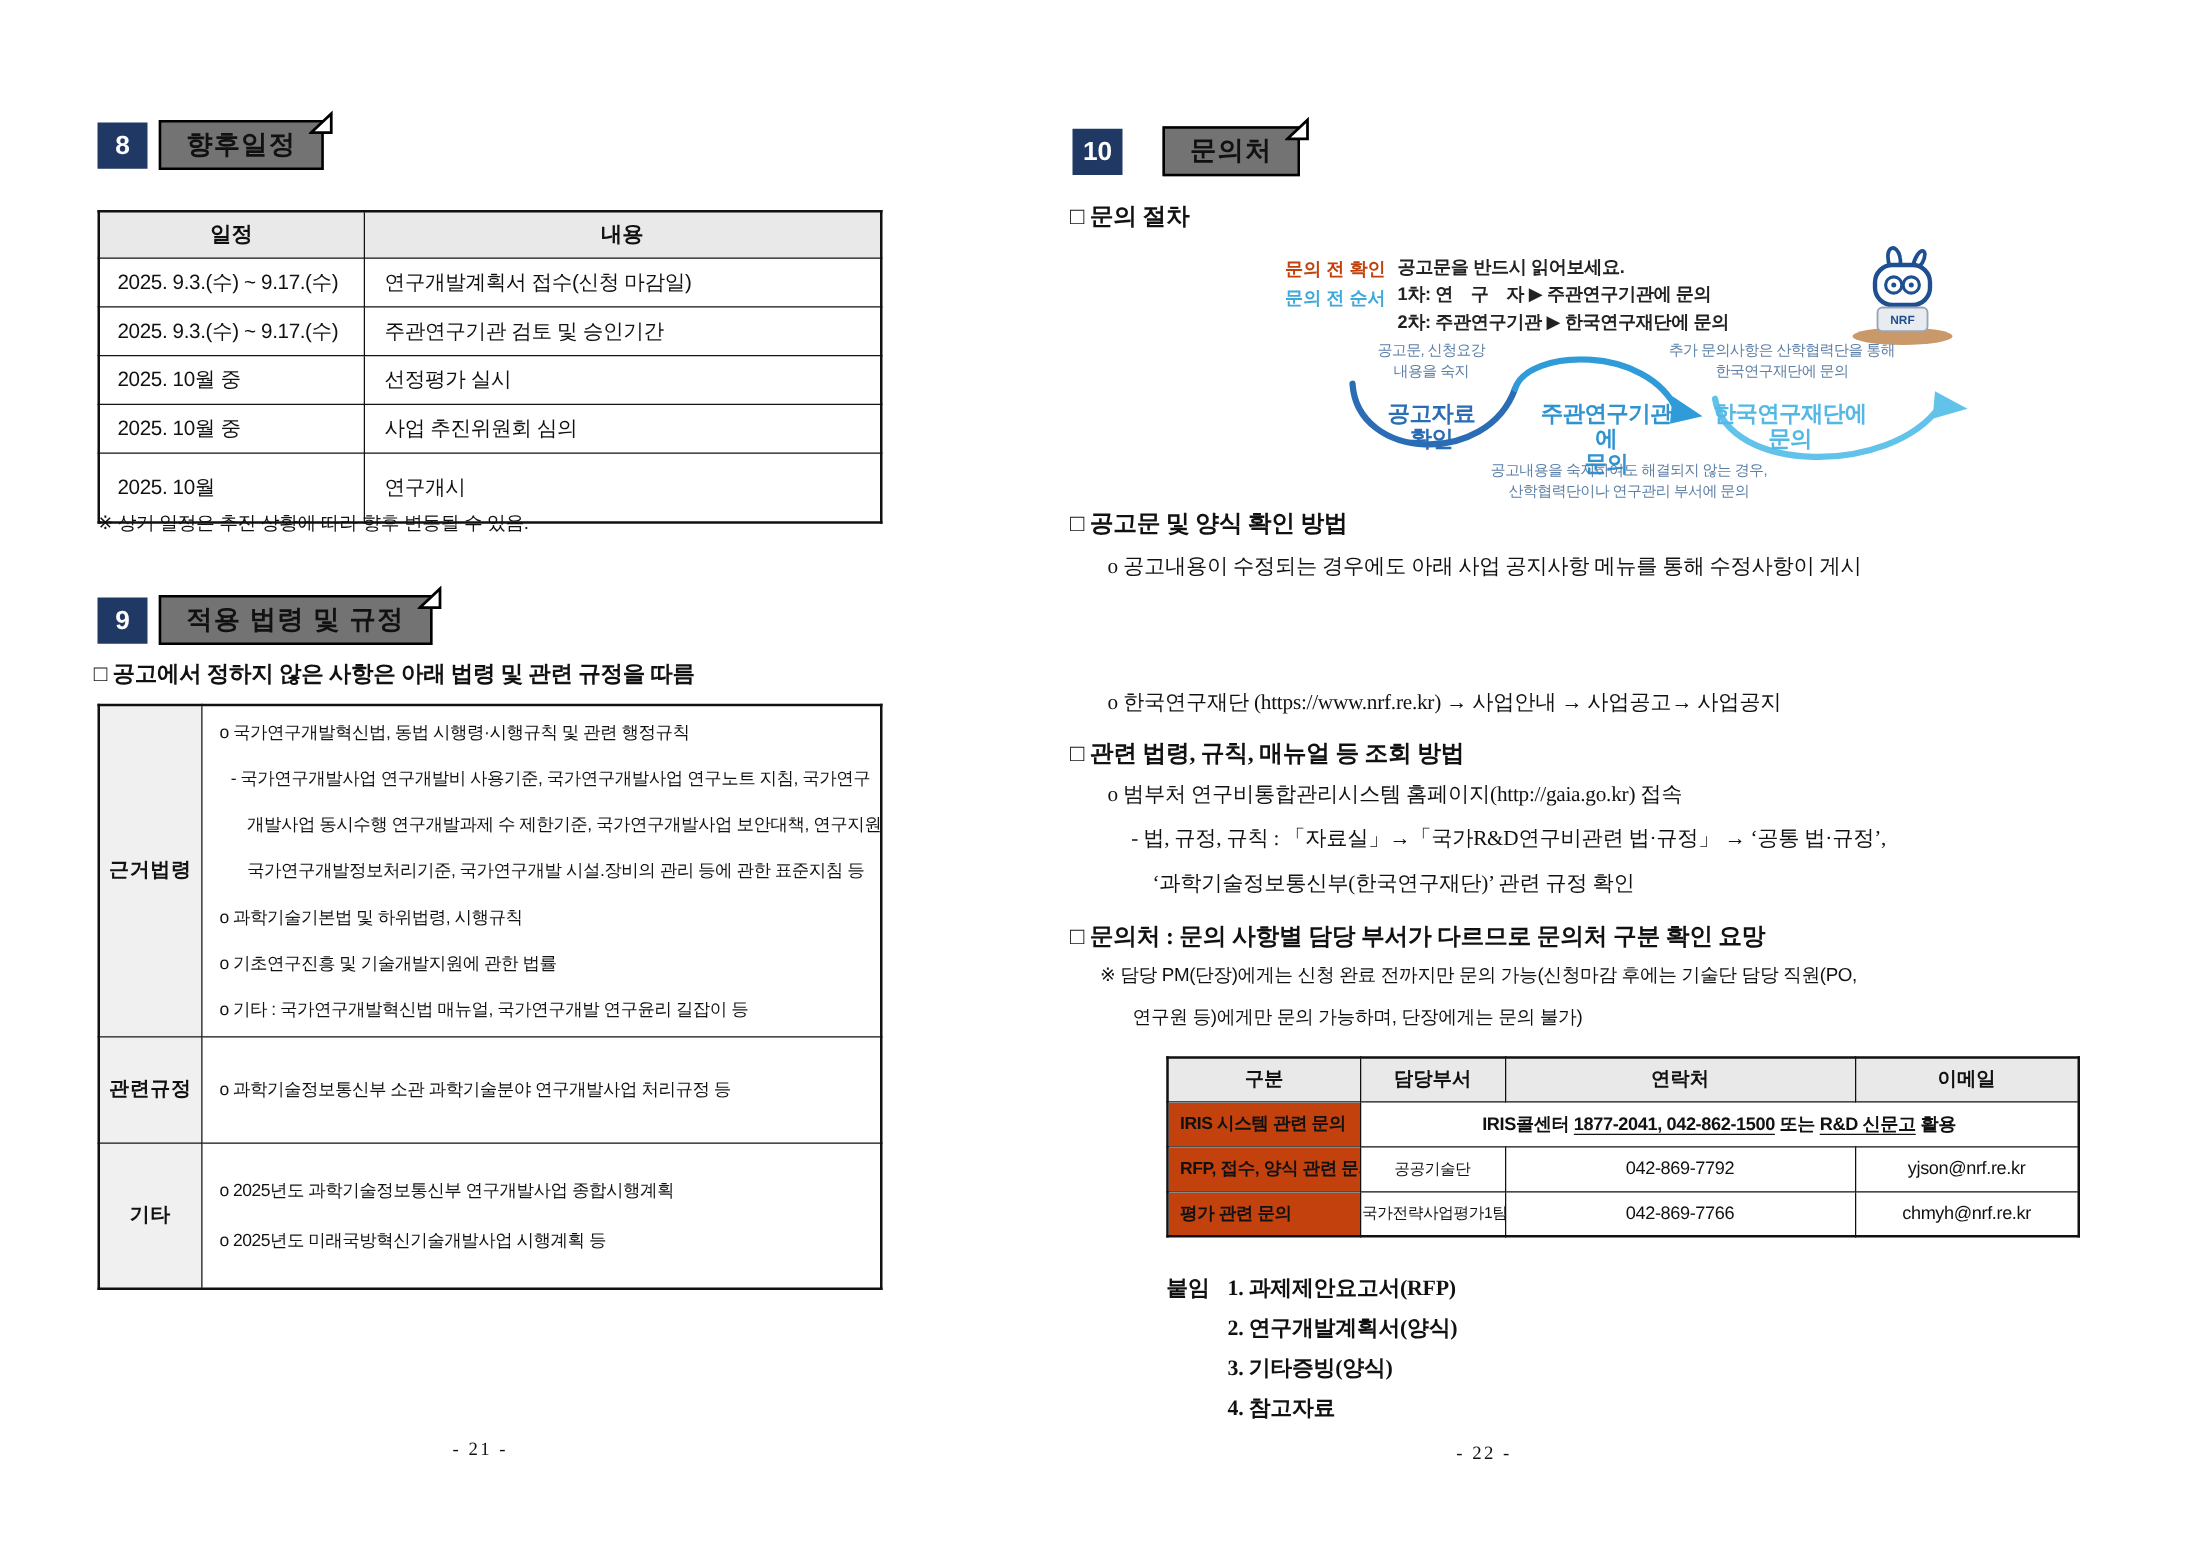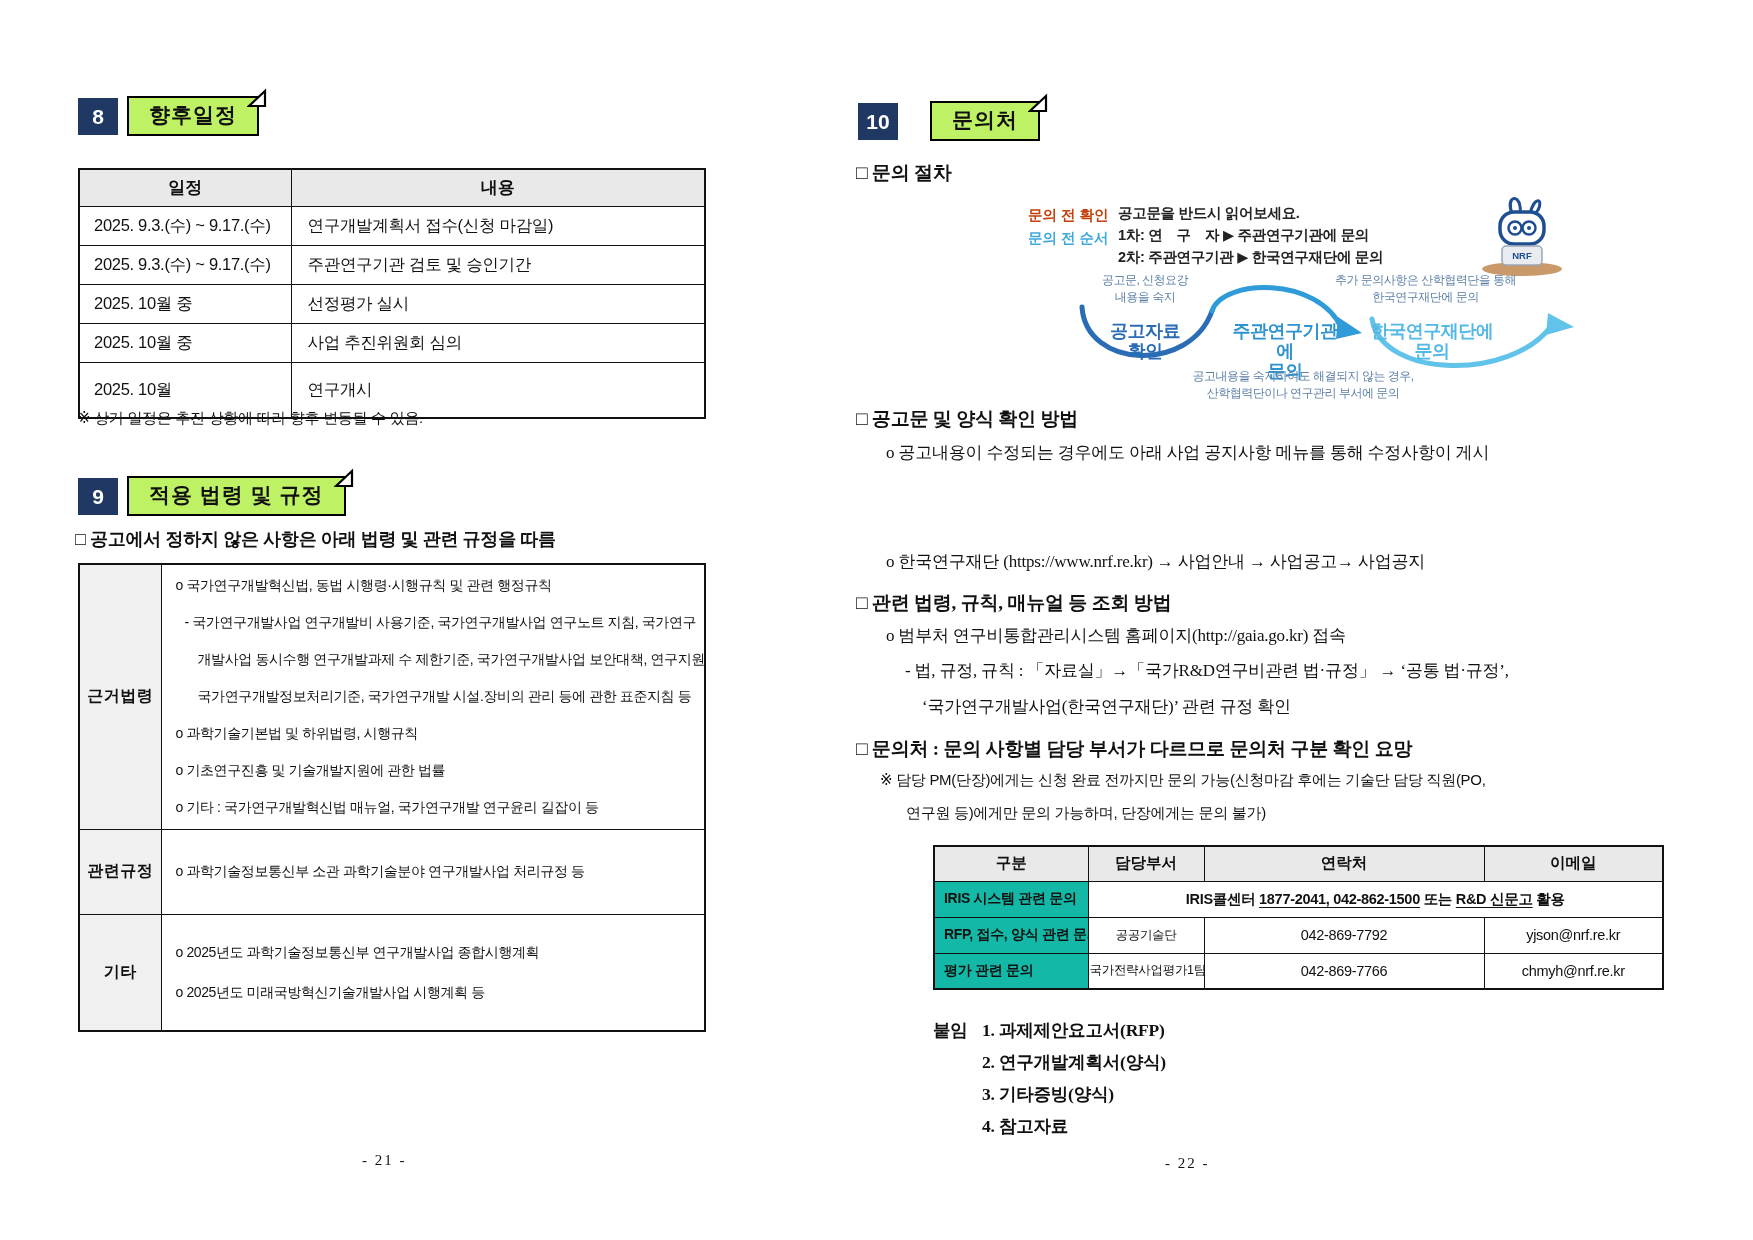--- a/index.html
+++ b/index.html
@@ -6,21 +6,21 @@
   .canvas{position:relative;width:1753px;height:1240px;background:#ffffff;overflow:hidden;color:#111;}
   .abs{position:absolute;}
   .sans{font-family:"Liberation Sans","DejaVu Sans",sans-serif;}
   .serif{font-family:"Liberation Serif","DejaVu Serif",serif;}
 
   
   .sec-header{position:absolute;display:flex;align-items:center;gap:9px;}
   .sec-badge{background:#1f3864;color:#fff;min-width:36px;height:37px;line-height:37px;
     text-align:center;font-family:"Liberation Sans","DejaVu Sans",sans-serif;
     font-weight:bold;font-size:21px;padding:0 2px;}
-  .sec-box{position:relative;background:#bef264;border:2.5px solid #000;padding:3px 20px 5px 20px;
+  .sec-box{position:relative;background:#737373;border:2.5px solid #000;padding:3px 20px 5px 20px;
     font-family:"Liberation Sans","DejaVu Sans",sans-serif;font-weight:bold;font-size:21px;letter-spacing:1px;}
   .fold{position:absolute;top:-10px;right:-10px;}
 
   
   .h-blk{font-weight:bold;font-size:19px;letter-spacing:-0.2px;white-space:nowrap;}
   .body-line{font-size:17px;letter-spacing:-0.2px;white-space:nowrap;}
   .small-note{font-size:15px;letter-spacing:-0.3px;white-space:nowrap;}
 
   
   table.tbl{border-collapse:collapse;table-layout:fixed;position:absolute;background:#fff;
@@ -35,21 +35,21 @@
   .law td{vertical-align:middle;overflow:hidden;}
   .law td.lab{background:#f0f0f0;font-weight:bold;font-size:16px;text-align:center;letter-spacing:0.5px;}
   .law td.cnt{padding-left:14px;}
   .law-line{font-size:14px;line-height:37px;letter-spacing:-0.4px;white-space:nowrap;}
   .law-line.ind1{padding-left:9px;}
   .law-line.ind2{padding-left:22px;}
   .law-line.loose{line-height:40px;}
 
   .contact th{font-size:15.5px;}
   .contact td{font-size:14.5px;text-align:center;overflow:hidden;white-space:nowrap;letter-spacing:-0.3px;}
-  .contact td.glabel{background:#14b8a6;font-weight:bold;text-align:left;padding-left:9px;font-size:14px;}
+  .contact td.glabel{background:#c2410c;font-weight:bold;text-align:left;padding-left:9px;font-size:14px;}
   .contact td.dept{font-size:12.5px;}
   .contact td.iris{font-weight:bold;font-size:14.5px;}
   .contact .ul{text-decoration:underline;text-underline-offset:3px;}
 
   
   .dg-label{font-family:"Liberation Sans","DejaVu Sans",sans-serif;font-weight:bold;font-size:14.5px;white-space:nowrap;}
   .dg-bold{font-family:"Liberation Sans","DejaVu Sans",sans-serif;font-weight:bold;font-size:14.5px;color:#222;white-space:nowrap;letter-spacing:-0.3px;}
   .dg-cap{font-family:"Liberation Sans","DejaVu Sans",sans-serif;font-size:12px;color:#5b7fa6;text-align:center;line-height:17px;letter-spacing:-0.5px;}
   .dg-node{font-family:"Liberation Sans","DejaVu Sans",sans-serif;font-weight:bold;font-size:18px;text-align:center;line-height:20px;letter-spacing:-0.5px;}
 
@@ -225,21 +225,21 @@
     </div>
   </div>
 
   <div class="abs serif h-blk" style="left:856px;top:406px;">□ 공고문 및 양식 확인 방법</div>
   <div class="abs serif body-line" style="left:886px;top:441px;">o 공고내용이 수정되는 경우에도 아래 사업 공지사항 메뉴를 통해 수정사항이 게시</div>
   <div class="abs serif body-line" style="left:886px;top:550px;">o 한국연구재단 (https://www.nrf.re.kr) → 사업안내 → 사업공고→ 사업공지</div>
 
   <div class="abs serif h-blk" style="left:856px;top:590px;">□ 관련 법령, 규칙, 매뉴얼 등 조회 방법</div>
   <div class="abs serif body-line" style="left:886px;top:624px;">o 범부처 연구비통합관리시스템 홈페이지(http://gaia.go.kr) 접속</div>
   <div class="abs serif body-line" style="left:905px;top:659px;">- 법, 규정, 규칙 : 「자료실」→「국가R&amp;D연구비관련 법·규정」 → ‘공통 법·규정’,</div>
-  <div class="abs serif body-line" style="left:922px;top:695px;">‘국가연구개발사업(한국연구재단)’ 관련 규정 확인</div>
+  <div class="abs serif body-line" style="left:922px;top:695px;">‘과학기술정보통신부(한국연구재단)’ 관련 규정 확인</div>
 
   <div class="abs serif h-blk" style="left:856px;top:736px;">□ 문의처 : 문의 사항별 담당 부서가 다르므로 문의처 구분 확인 요망</div>
   <div class="abs sans small-note" style="left:880px;top:771px;">※ 담당 PM(단장)에게는 신청 완료 전까지만 문의 가능(신청마감 후에는 기술단 담당 직원(PO,</div>
   <div class="abs sans small-note" style="left:906px;top:804px;">연구원 등)에게만 문의 가능하며, 단장에게는 문의 불가)</div>
 
   <table class="tbl contact" style="left:933px;top:845px;width:729px;">
     <colgroup>
         <col style="width:154px">
         <col style="width:116px">
         <col style="width:280px">

